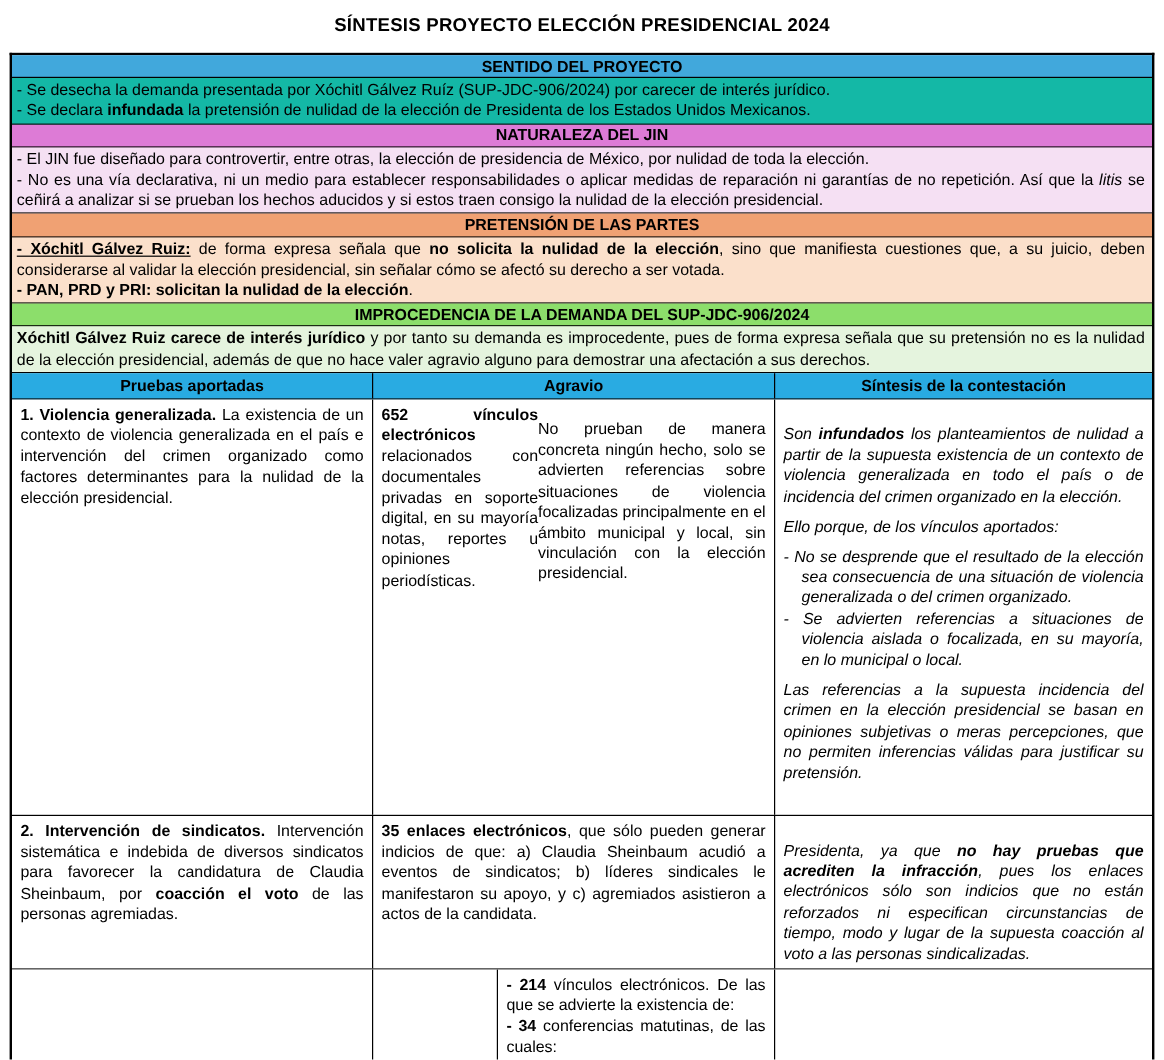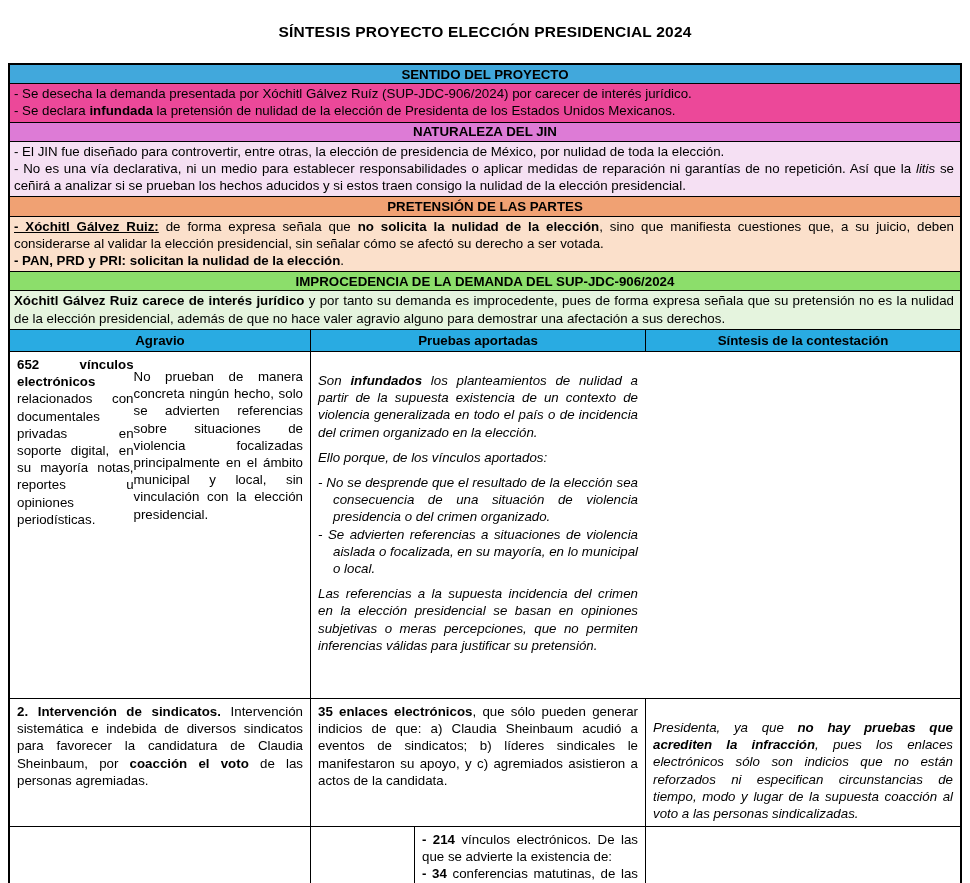--- a/index.html
+++ b/index.html
@@ -3,34 +3,34 @@
 <meta charset="utf-8">
 <style>
   * { margin: 0; padding: 0; box-sizing: border-box; }
   html, body { background: #ffffff; }
   body {
     width: 970px; height: 883px; overflow: hidden;
     font-family: "Liberation Sans", "DejaVu Sans", sans-serif;
     color: #000;
   }
   .title {
-    height: 63px; display: flex; align-items: center; justify-content: center;
+    height: 44px; display: flex; align-items: center; justify-content: center;
     font-size: 15.5px; font-weight: bold; letter-spacing: 0.2px;
   }
   .doc-table {
     margin: 0 8px; border: 2px solid #000; border-bottom: none;
     font-size: 13.3px; line-height: 17.2px;
   }
   .sec-h {
     text-align: center; font-weight: bold;
     border-bottom: 1px solid #000; padding: 0.5px 4px;
   }
   .sec-b { padding: 1px 6px 2px 4px; border-bottom: 1px solid #000; text-align: justify; }
   .h-blue   { background: #41a8dc; }
-  .b-blue   { background: #ec4899; }
+  .b-blue   { background: #14b8a6; }
   .h-pink   { background: #dd7bd6; }
   .b-pink   { background: #f5e0f3; }
   .h-orange { background: #f0a173; }
   .b-orange { background: #fbe0cb; }
   .h-green  { background: #8cde6b; }
   .b-green  { background: #e5f4de; }
   .col-head {
     display: grid; grid-template-columns: 300px 335px 1fr;
     background: #29abe2; font-weight: bold; border-bottom: 1px solid #000;
   }
@@ -78,34 +78,37 @@
       <div class="rt-p"><span style="font-weight: bold; text-decoration: underline;">- Xóchitl Gálvez Ruiz:</span><span> de forma expresa señala que </span><span style="font-weight: bold;">no solicita la nulidad de la elección</span><span>, sino que manifiesta cuestiones que, a su juicio, deben considerarse al validar la elección presidencial, sin señalar cómo se afectó su derecho a ser votada.</span></div>
       <div class="rt-p"><span style="font-weight: bold; margin-top: 46px;">- PAN, PRD y PRI: solicitan la nulidad de la elección</span><span>.</span></div>
     </div>
 
   <div class="sec-h h-green">IMPROCEDENCIA DE LA DEMANDA DEL SUP-JDC-906/2024</div>
   <div class="sec-b b-green">
       <div class="rt-p"><span style="font-weight: bold;">Xóchitl Gálvez Ruiz carece de interés jurídico</span><span> y por tanto su demanda es improcedente, pues de forma expresa señala que su pretensión no es la nulidad de la elección presidencial, además de que no hace valer agravio alguno para demostrar una afectación a sus derechos.</span></div>
     </div>
 
   <div class="col-head">
+    <div>Pruebas aportadas</div>
     <div>Agravio</div>
-    <div>Pruebas aportadas</div>
     <div>Síntesis de la contestación</div>
   </div>
 
   <div class="grid-row row1">
+    <div class="cell v-center">
+        <div class="rt-p"><span style="font-weight: bold;">1. Violencia generalizada.</span><span> La existencia de un contexto de violencia generalizada en el país e intervención del crimen organizado como factores determinantes para la nulidad de la elección presidencial.</span></div>
+      </div>
     <div class="cell v-center">
         <div class="rt-p"><span style="font-weight: bold;">652 vínculos electrónicos</span><span> relacionados con documentales privadas en soporte digital, en su mayoría notas, reportes u opiniones periodísticas.</span></div>
         <div class="rt-p rt-gap"><span>No prueban de manera concreta ningún hecho, solo se advierten referencias sobre situaciones de violencia focalizadas principalmente en el ámbito municipal y local, sin vinculación con la elección presidencial.</span></div>
       </div>
     <div class="cell v-top">
         <div class="rt-p"><span>Son </span><span style="font-weight: bold;">infundados</span><span> los planteamientos de nulidad a partir de la supuesta existencia de un contexto de violencia generalizada en todo el país o de incidencia del crimen organizado en la elección.</span></div>
         <div class="rt-p rt-gap-sm"><span>Ello porque, de los vínculos aportados:</span></div>
-        <div class="rt-p rt-li rt-gap-sm"><span>- No se desprende que el resultado de la elección sea consecuencia de una situación de violencia presidencia o del crimen organizado.</span></div>
+        <div class="rt-p rt-li rt-gap-sm"><span>- No se desprende que el resultado de la elección sea consecuencia de una situación de violencia generalizada o del crimen organizado.</span></div>
         <div class="rt-p rt-li"><span>- Se advierten referencias a situaciones de violencia aislada o focalizada, en su mayoría, en lo municipal o local.</span></div>
         <div class="rt-p rt-gap-sm"><span>Las referencias a la supuesta incidencia del crimen en la elección presidencial se basan en opiniones subjetivas o meras percepciones, que no permiten inferencias válidas para justificar su pretensión.</span></div>
       </div>
   </div>
 
   <div class="grid-row row2">
     <div class="cell v-center">
         <div class="rt-p"><span style="font-weight: bold;">2. Intervención de sindicatos.</span><span> Intervención sistemática e indebida de diversos sindicatos para favorecer la candidatura de Claudia Sheinbaum, por </span><span style="font-weight: bold;">coacción el voto</span><span> de las personas agremiadas.</span></div>
       </div>
     <div class="cell v-center">

